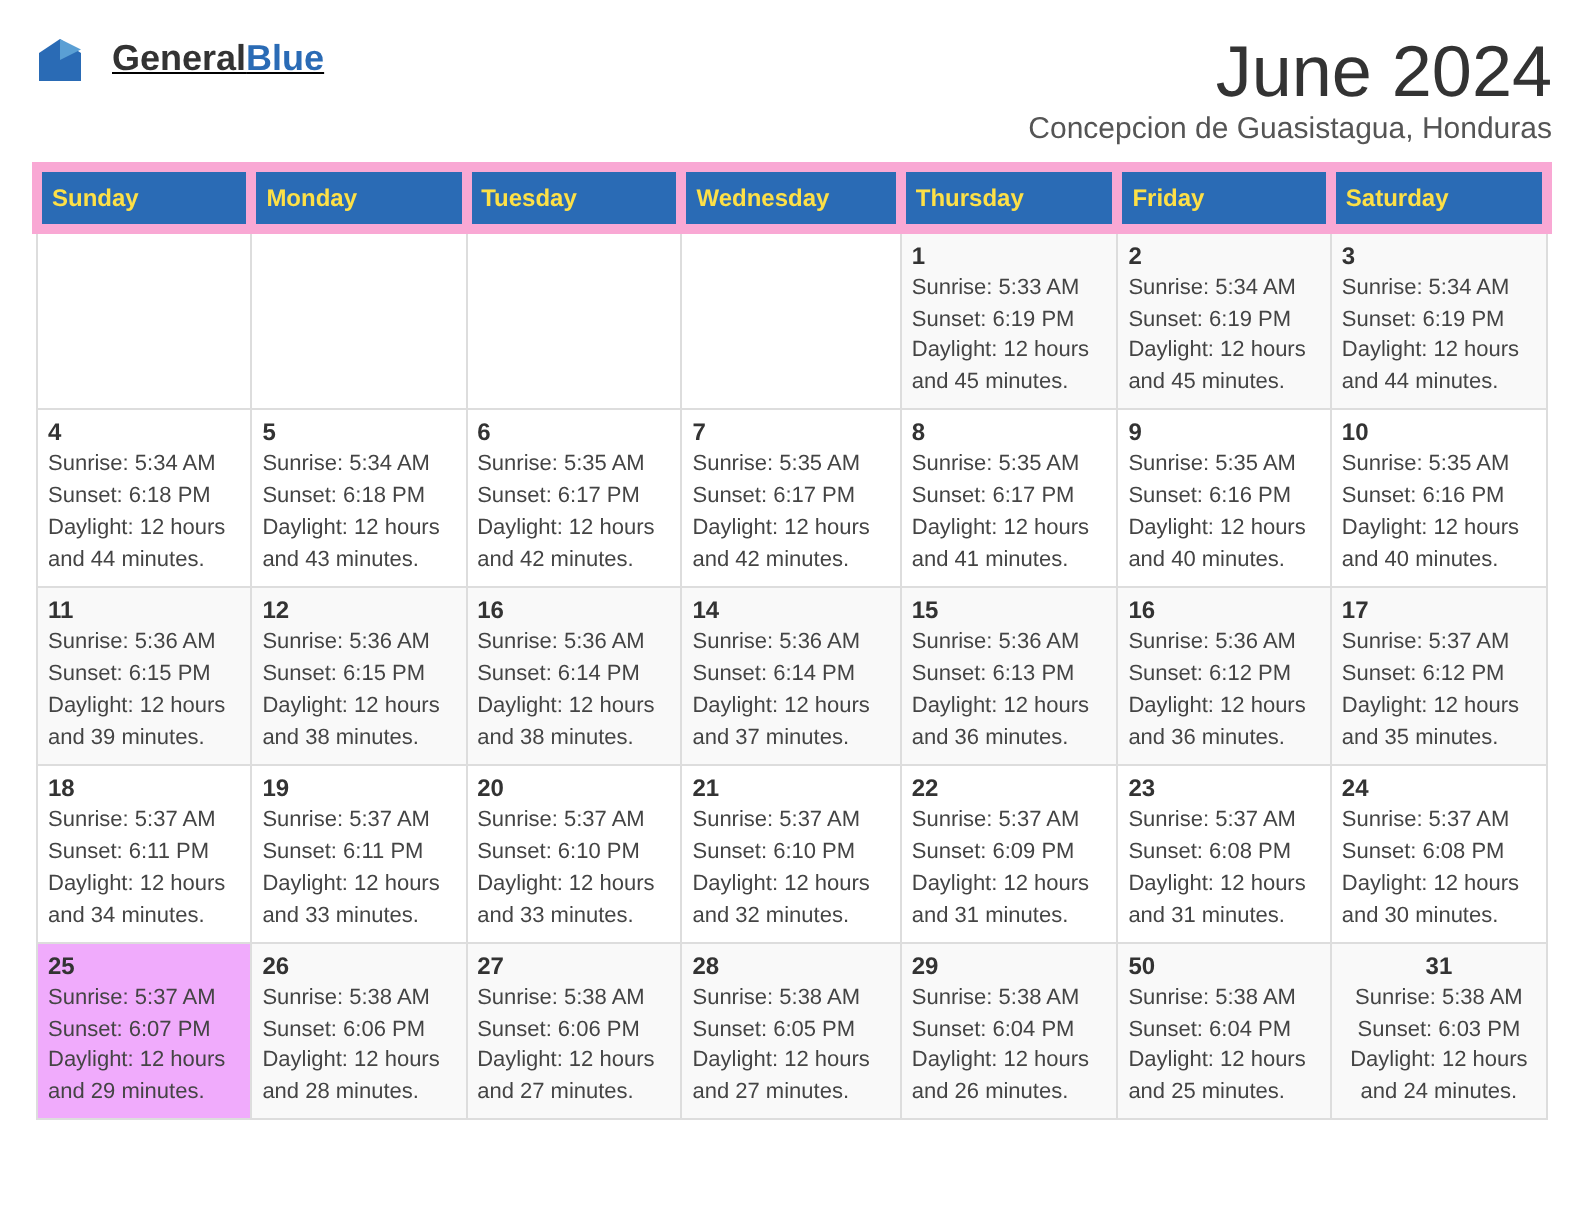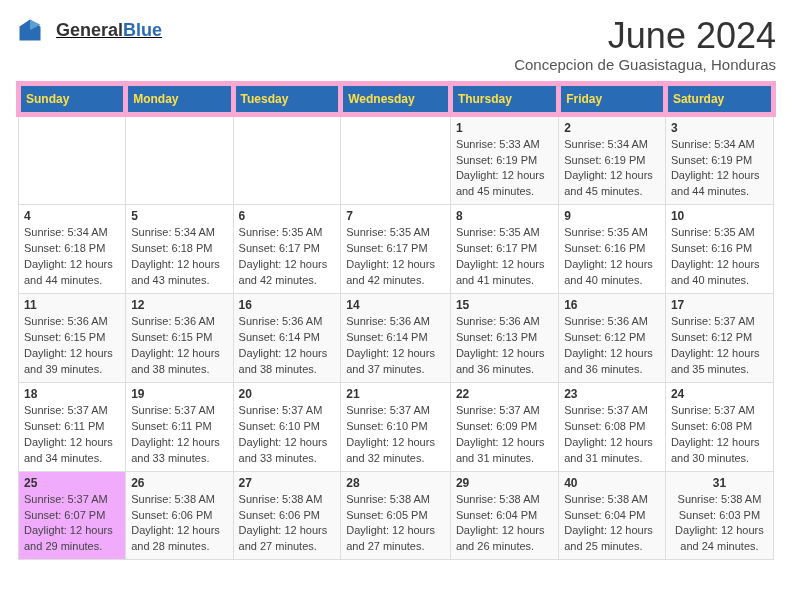--- a/index.html
+++ b/index.html
@@ -252,21 +252,21 @@
         </td>
         <td style="background: rgb(249, 249, 249);">
           <span class="day-number">28</span>
           <div class="day-info">Sunrise: 5:38 AM<br>Sunset: 6:05 PM<br>Daylight: 12 hours<br>and 27 minutes.</div>
         </td>
         <td style="background: rgb(249, 249, 249);">
           <span class="day-number">29</span>
           <div class="day-info">Sunrise: 5:38 AM<br>Sunset: 6:04 PM<br>Daylight: 12 hours<br>and 26 minutes.</div>
         </td>
         <td style="background: rgb(249, 249, 249);">
-          <span class="day-number">40</span>
+          <span class="day-number">50</span>
           <div class="day-info">Sunrise: 5:38 AM<br>Sunset: 6:04 PM<br>Daylight: 12 hours<br>and 25 minutes.</div>
         </td>
         <td style="background: rgb(249, 249, 249); text-align: center;">
           <span class="day-number">31</span>
           <div class="day-info">Sunrise: 5:38 AM<br>Sunset: 6:03 PM<br>Daylight: 12 hours<br>and 24 minutes.</div>
         </td>
       </tr>
     </tbody>
 </table>
 

